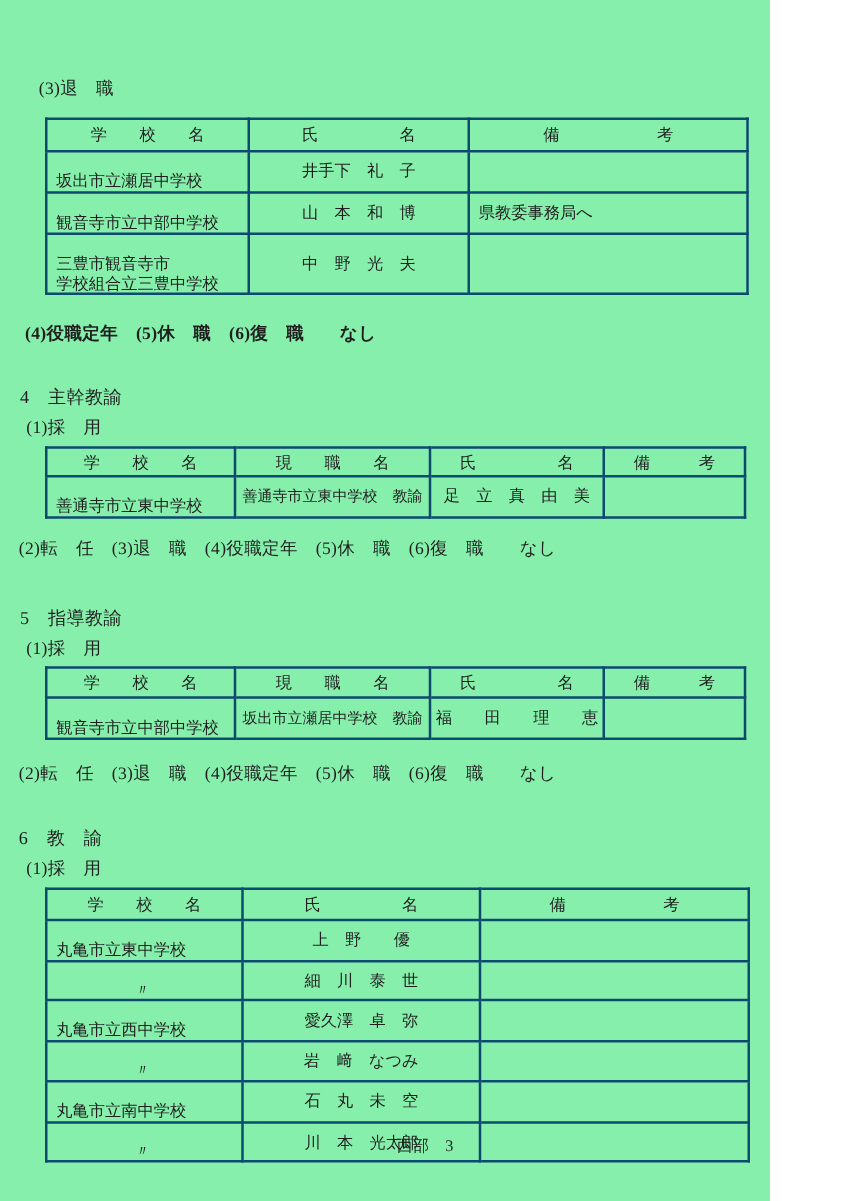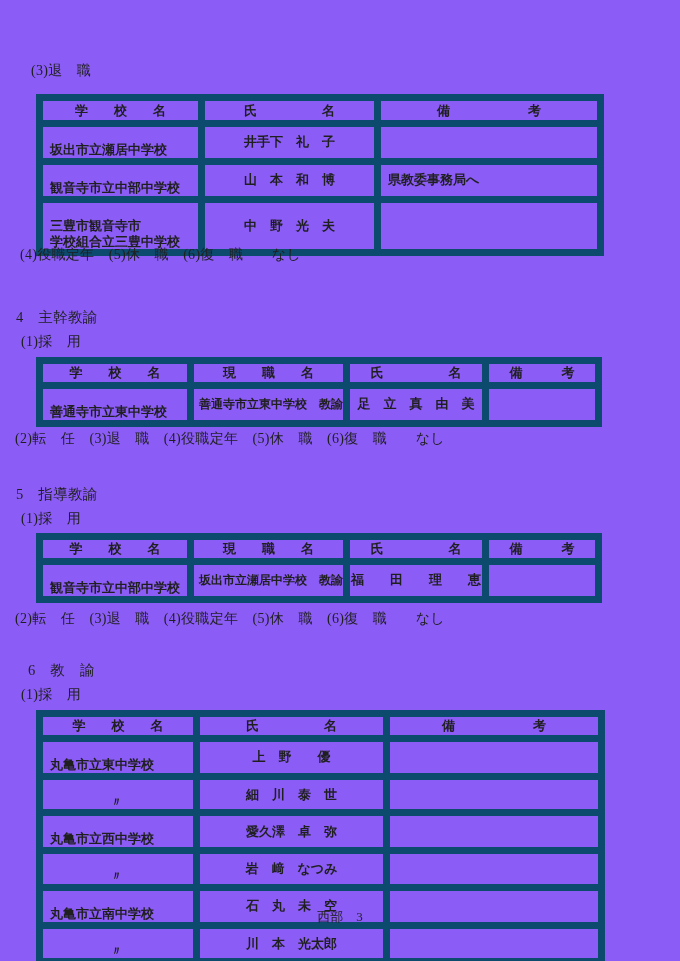--- a/index.html
+++ b/index.html
@@ -1,24 +1,24 @@
 <!DOCTYPE html>
 <html><head>
 <meta charset="utf-8">
 <style>
   html,body{margin:0;padding:0;background:#ffffff;}
   .page{
-    position:relative;width:680px;height:961px;background:#8b5cf6;
+    position:relative;width:616px;height:961px;background:#86efac;
     font-family:"Liberation Serif","DejaVu Serif",serif;color:#1f1f1f;overflow:hidden;
   }
   .abs{position:absolute;}
   .heading{font-size:14px;white-space:pre;letter-spacing:.3px;}
   .sec-num{font-size:14.5px;white-space:pre;letter-spacing:.3px;}
   table{border-collapse:collapse;table-layout:fixed;border:2px solid #2b2b2b;}
-  th,td{border:7px solid #0c4a6e;font-weight:bold;font-size:13px;overflow:hidden;padding:0;}
+  th,td{border:2px solid #0c4a6e;font-weight:normal;font-size:13px;overflow:hidden;padding:0;}
   th{text-align:center;white-space:pre;}
   .c-school{text-align:left;padding:15px 3px 0 7px;white-space:pre-line;line-height:1.22;}
   .c-current{text-align:left;padding-left:5px;font-size:12px;white-space:pre;}
   .c-name{text-align:center;white-space:pre;margin-top:36px;}
   .c-note{text-align:left;padding-left:7px;}
   td.ditto{text-align:center;padding-left:0;font-size:12px;}
   .footer{left:0;width:680px;text-align:center;font-size:13px;white-space:pre;}
 </style>
 </head>
 <body>
@@ -53,21 +53,21 @@
       </tr>
       <tr style="height:35px;">
         <td class="c-school">三豊市観音寺市
 学校組合立三豊中学校</td>
         <td class="c-name">中　野　光　夫</td>
         <td class="c-note"></td>
       </tr>
     </tbody>
   </table>
 
-  <div class="abs heading" style="top:246px;left:20px;">(4)役職定年　(5)休　職　(6)復　職　　なし</div>
+  <div class="abs heading" style="top:258px;left:20px;font-weight:bold;">(4)役職定年　(5)休　職　(6)復　職　　なし</div>
 
   <div class="abs sec-num" style="top:308px;left:16px;">4　主幹教諭</div>
   <div class="abs heading" style="top:333px;left:21px;">(1)採　用</div>
 
   <table class="abs" style="top:357px;left:36px;width:559px;">
     <colgroup>
         <col style="width:151px">
         <col style="width:156px">
         <col style="width:139px">
         <col style="width:113px">
@@ -115,21 +115,21 @@
         <td class="c-school">観音寺市立中部中学校</td>
         <td class="c-current">坂出市立瀬居中学校　教諭</td>
         <td class="c-name">福　　田　　理　　恵</td>
         <td class="c-note"></td>
       </tr>
     </tbody>
   </table>
 
   <div class="abs heading" style="top:610px;left:15px;">(2)転　任　(3)退　職　(4)役職定年　(5)休　職　(6)復　職　　なし</div>
 
-  <div class="abs sec-num" style="top:661px;left:28px;">6　教　諭</div>
+  <div class="abs sec-num" style="top:661px;left:15px;">6　教　諭</div>
   <div class="abs heading" style="top:686px;left:21px;">(1)採　用</div>
 
   <table class="abs" style="top:710px;left:36px;width:562px;">
     <colgroup>
         <col style="width:157px">
         <col style="width:190px">
         <col style="width:215px">
       </colgroup>
     <thead>
       <tr style="height:25px;">

